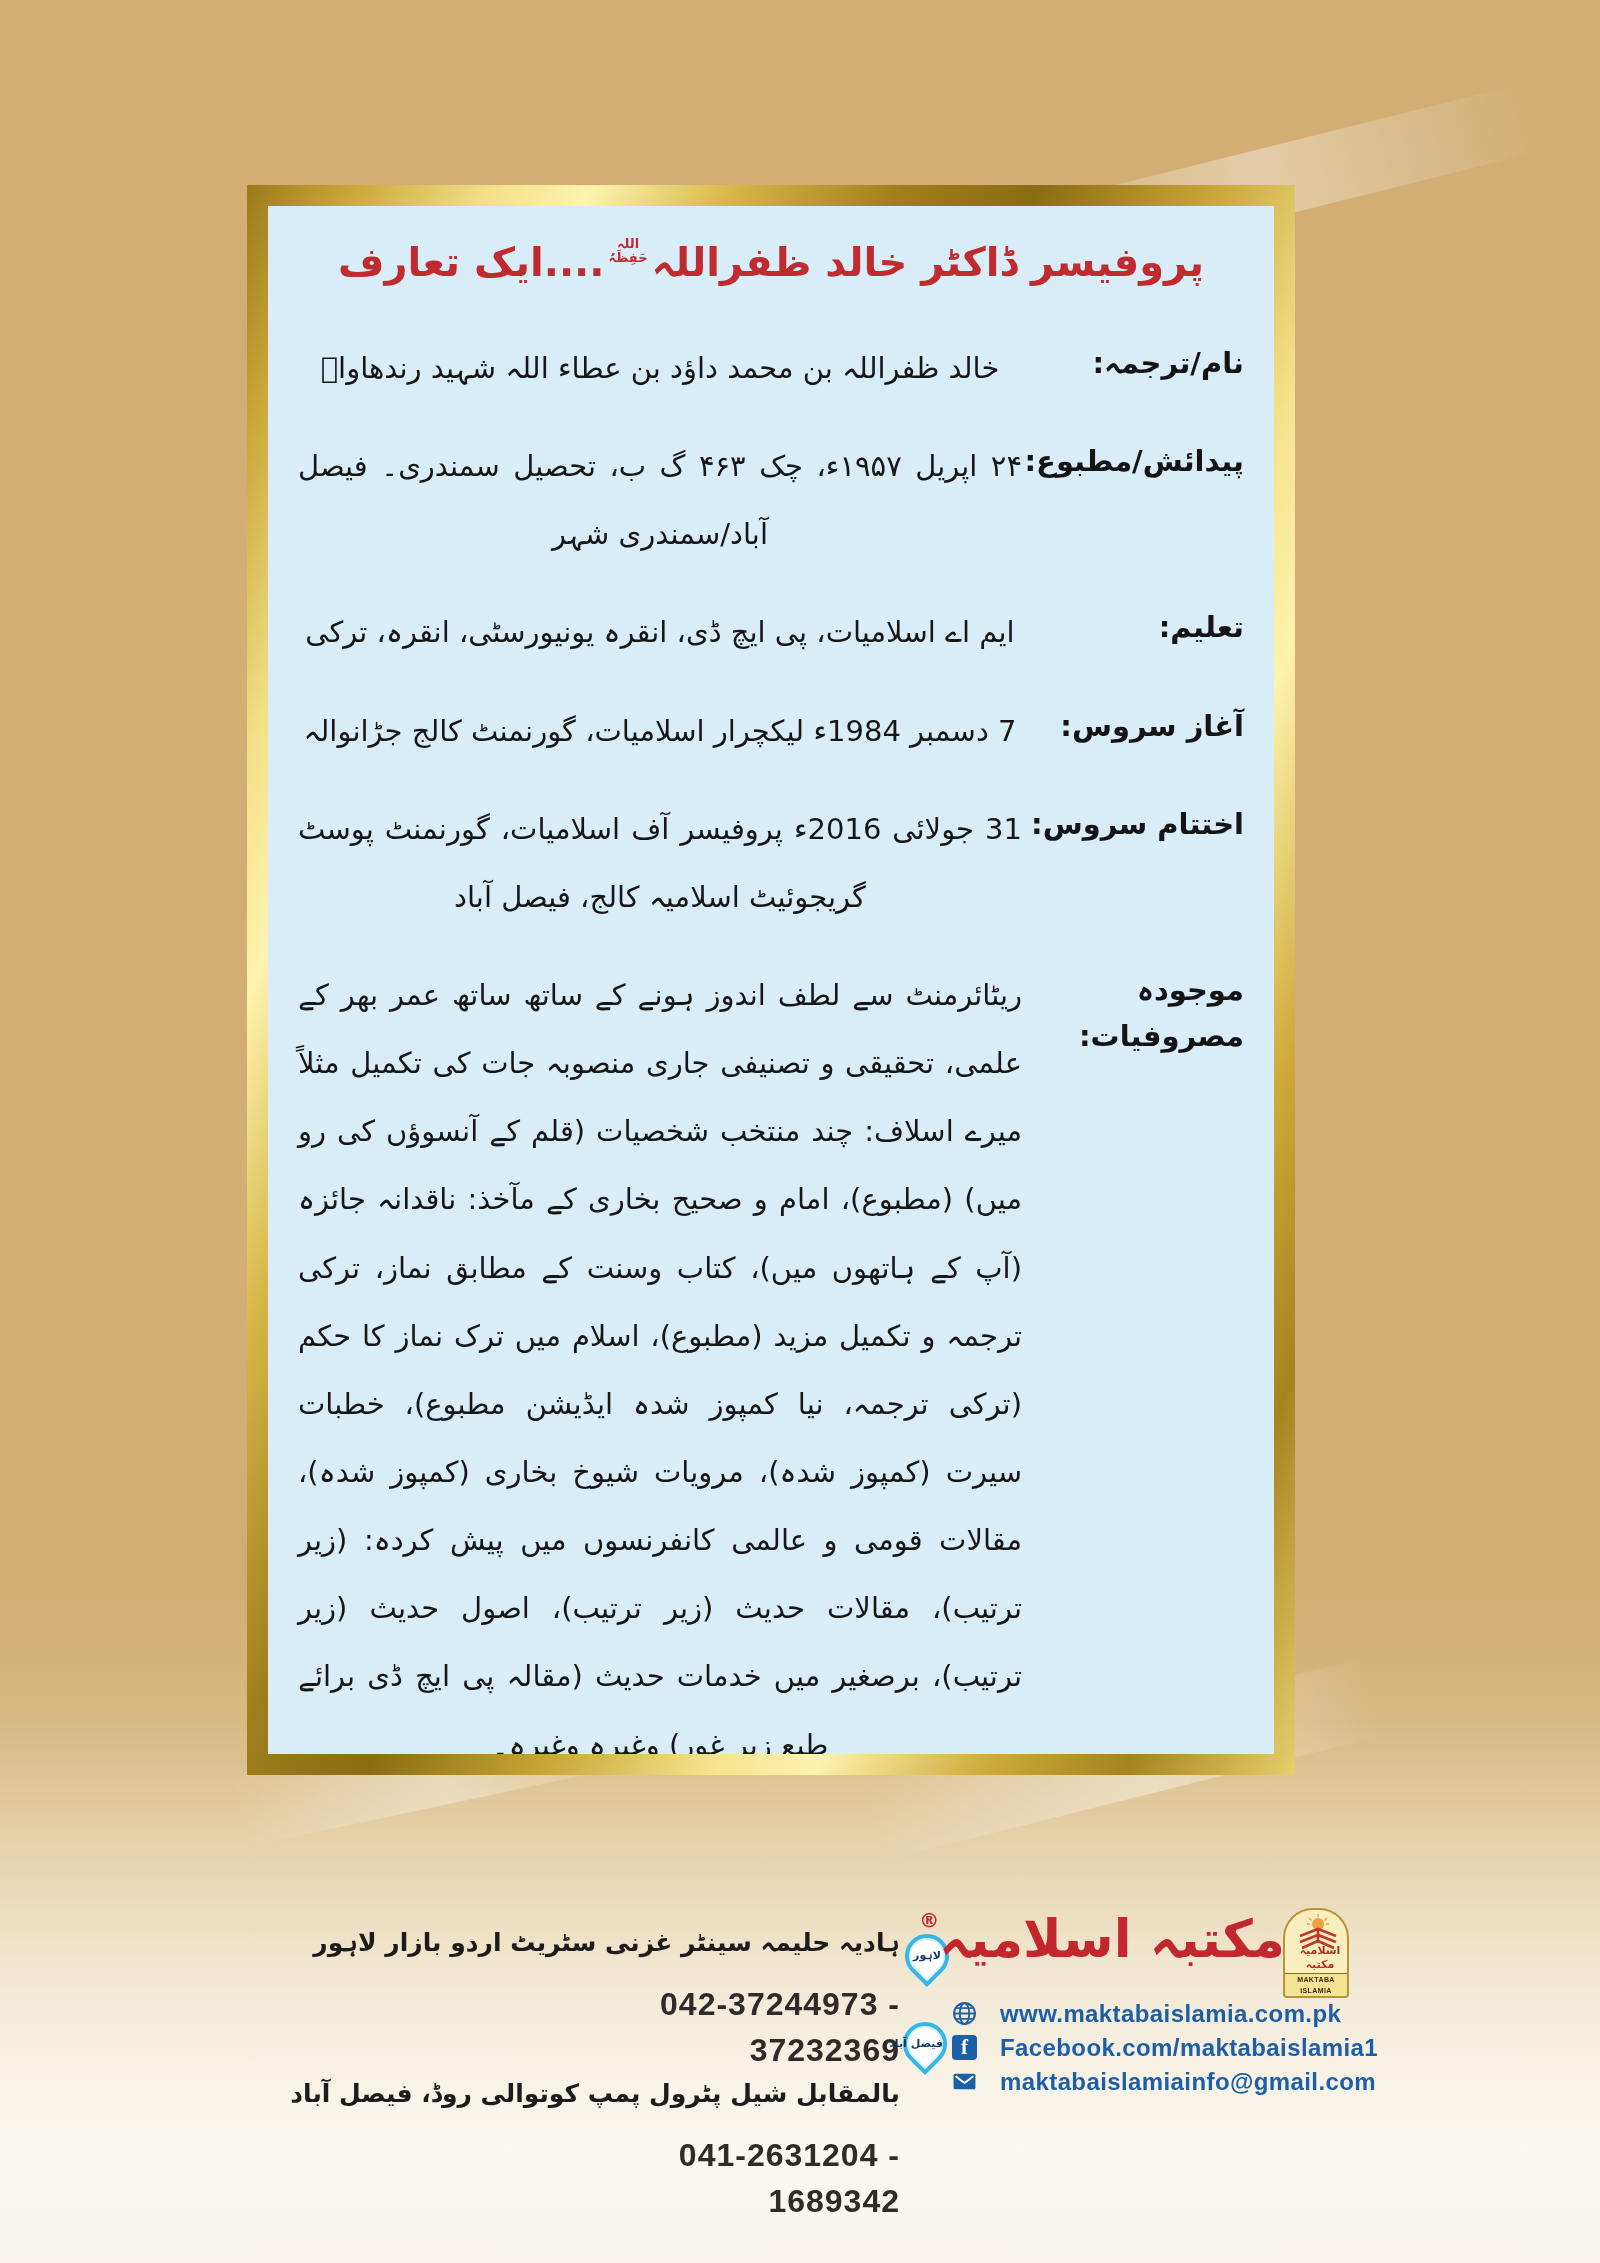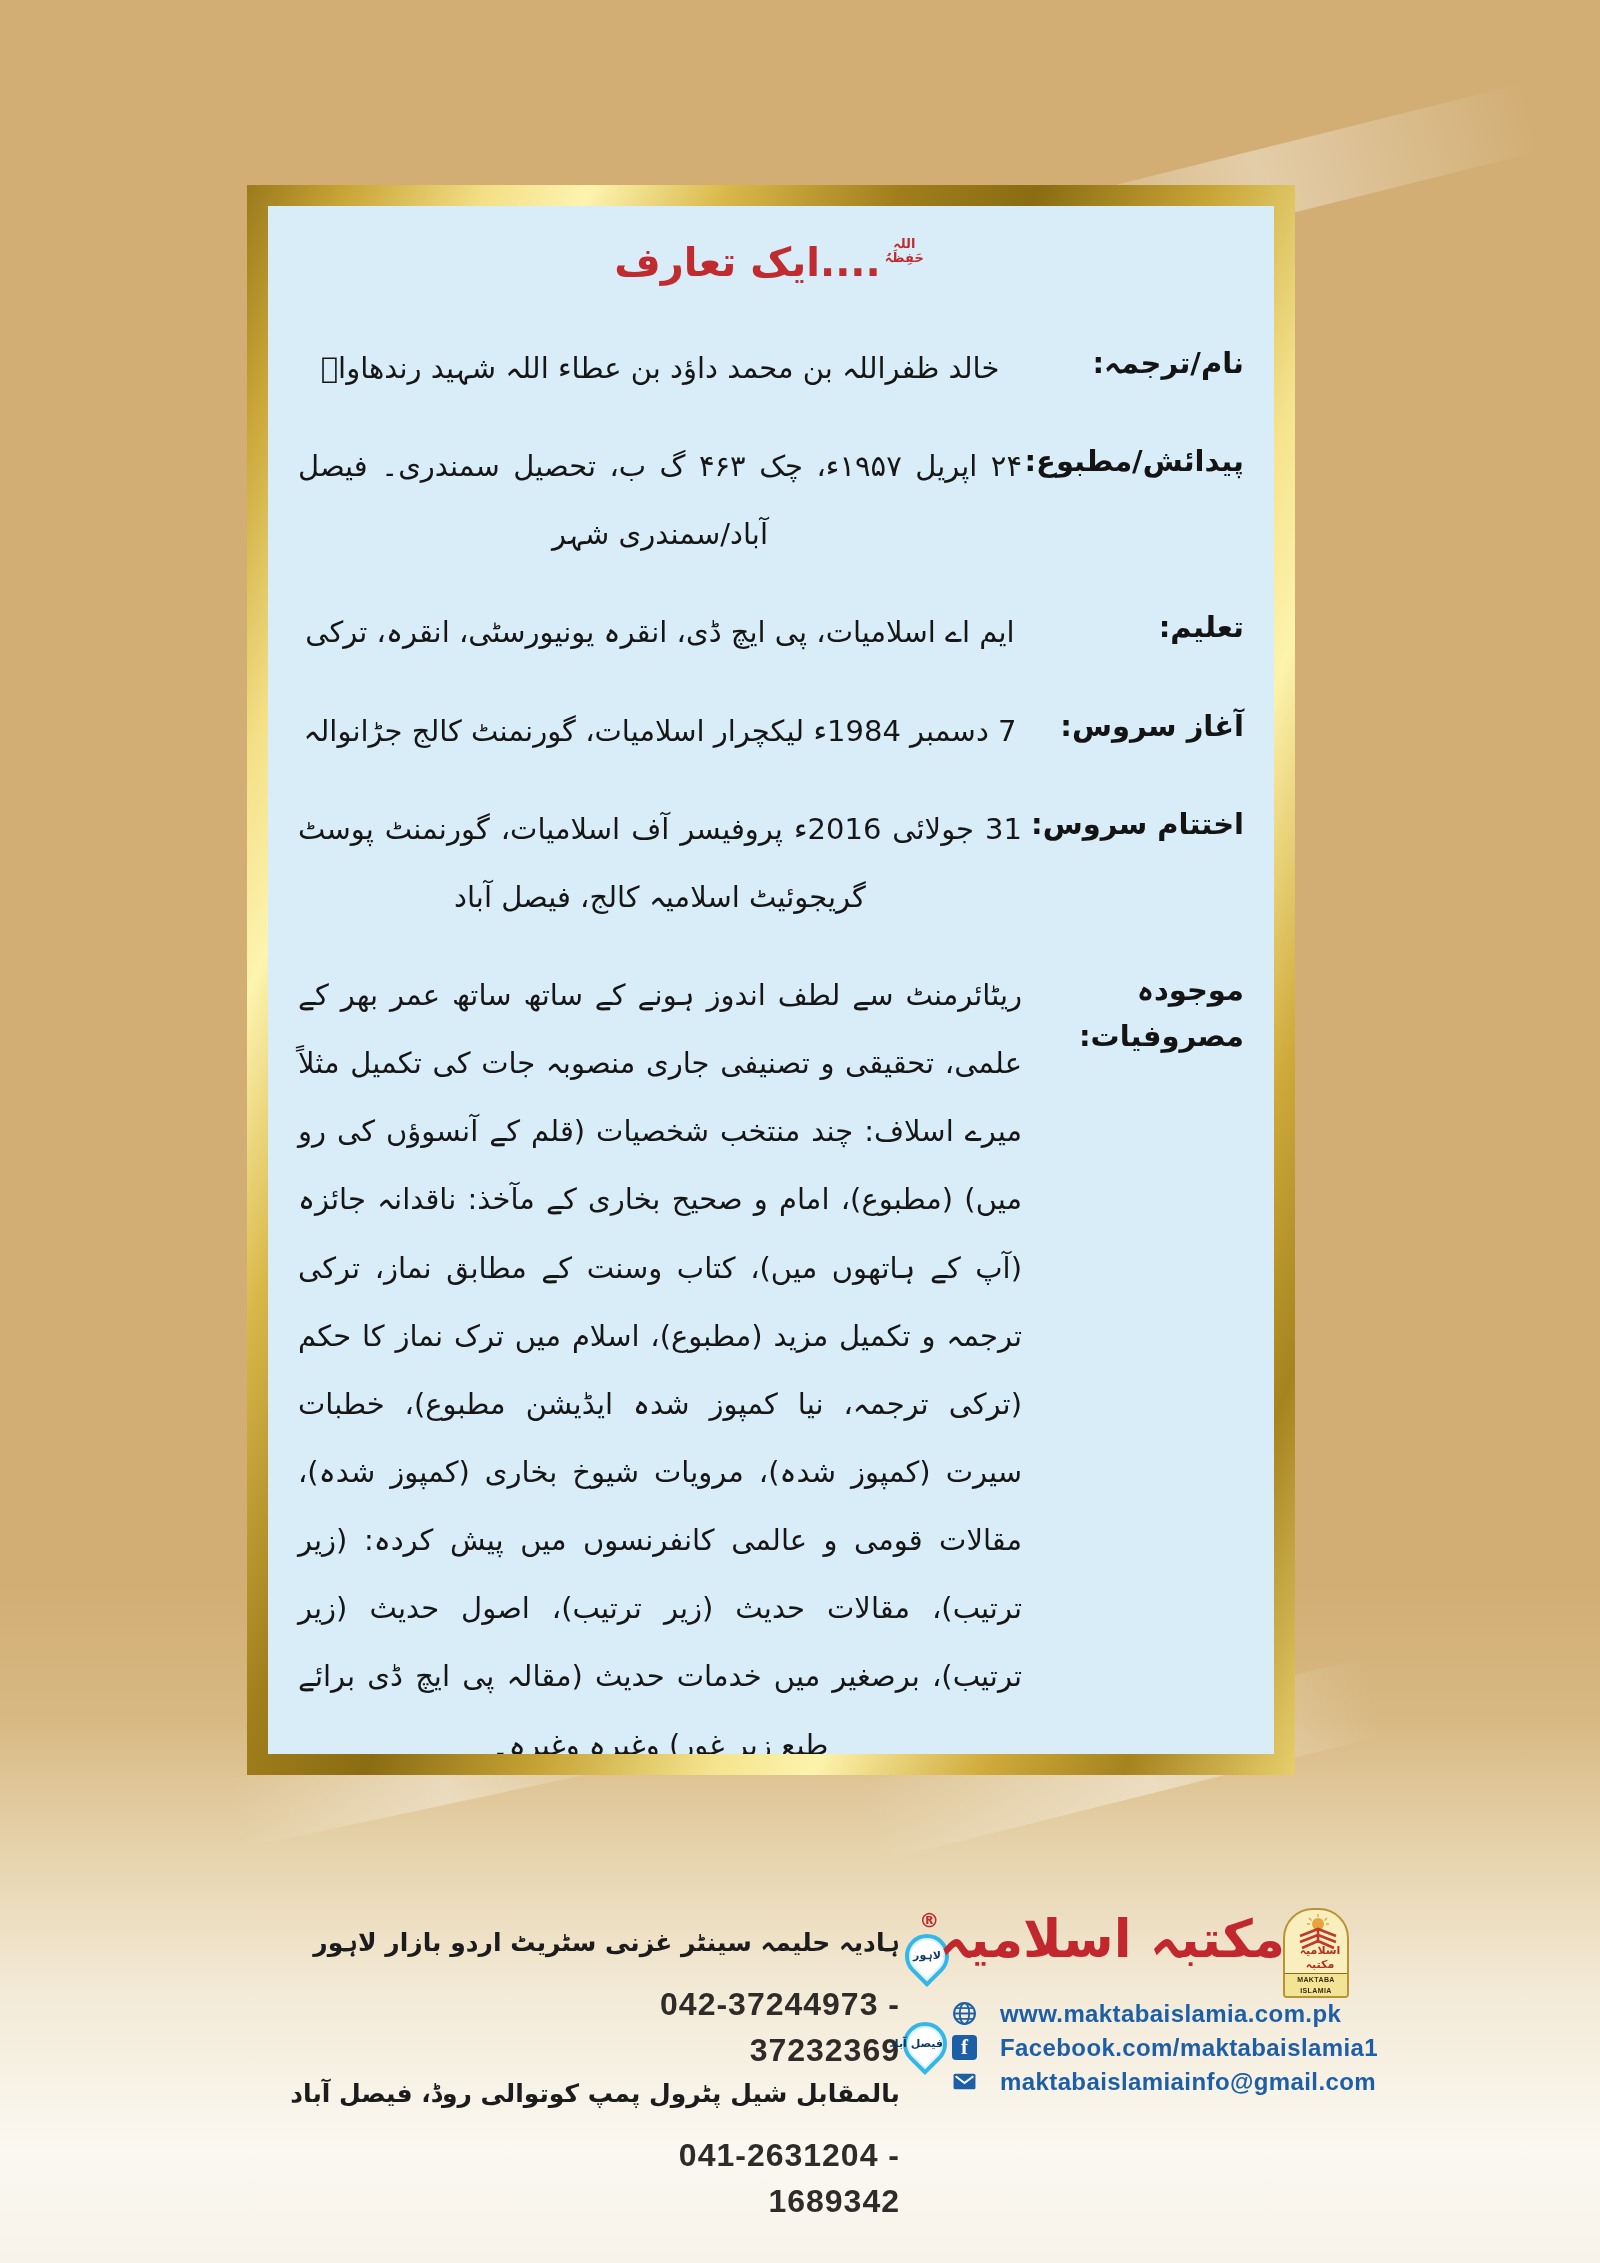--- a/index.html
+++ b/index.html
@@ -168,21 +168,21 @@
 
 <div class="canvas">
 
   <div class="sheen sheen-a"></div>
   <div class="sheen sheen-b"></div>
   <div class="sheen sheen-c"></div>
 
   <div class="frame">
     <div class="panel">
 
-      <h1 class="title"><span class="honorific"><span>اللہ</span><span>حَفِظَہُ</span></span><span>....ایک تعارف</span></h1>
+      <h1 class="title"><span>پروفیسر ڈاکٹر خالد ظفراللہ</span><span class="honorific"><span>اللہ</span><span>حَفِظَہُ</span></span><span>....ایک تعارف</span></h1>
 
       <div class="bio-table">
         <div class="bio-row">
           <div class="bio-label">نام/ترجمہ:</div>
           <div class="bio-value">خالد ظفراللہ بن محمد داؤد بن عطاء اللہ شہید رندھاواؒ</div>
         </div>
         <div class="bio-row">
           <div class="bio-label">پیدائش/مطبوع:</div>
           <div class="bio-value">۲۴ اپریل ۱۹۵۷ء، چک ۴۶۳ گ ب، تحصیل سمندری۔ فیصل آباد/سمندری شہر</div>
         </div>

